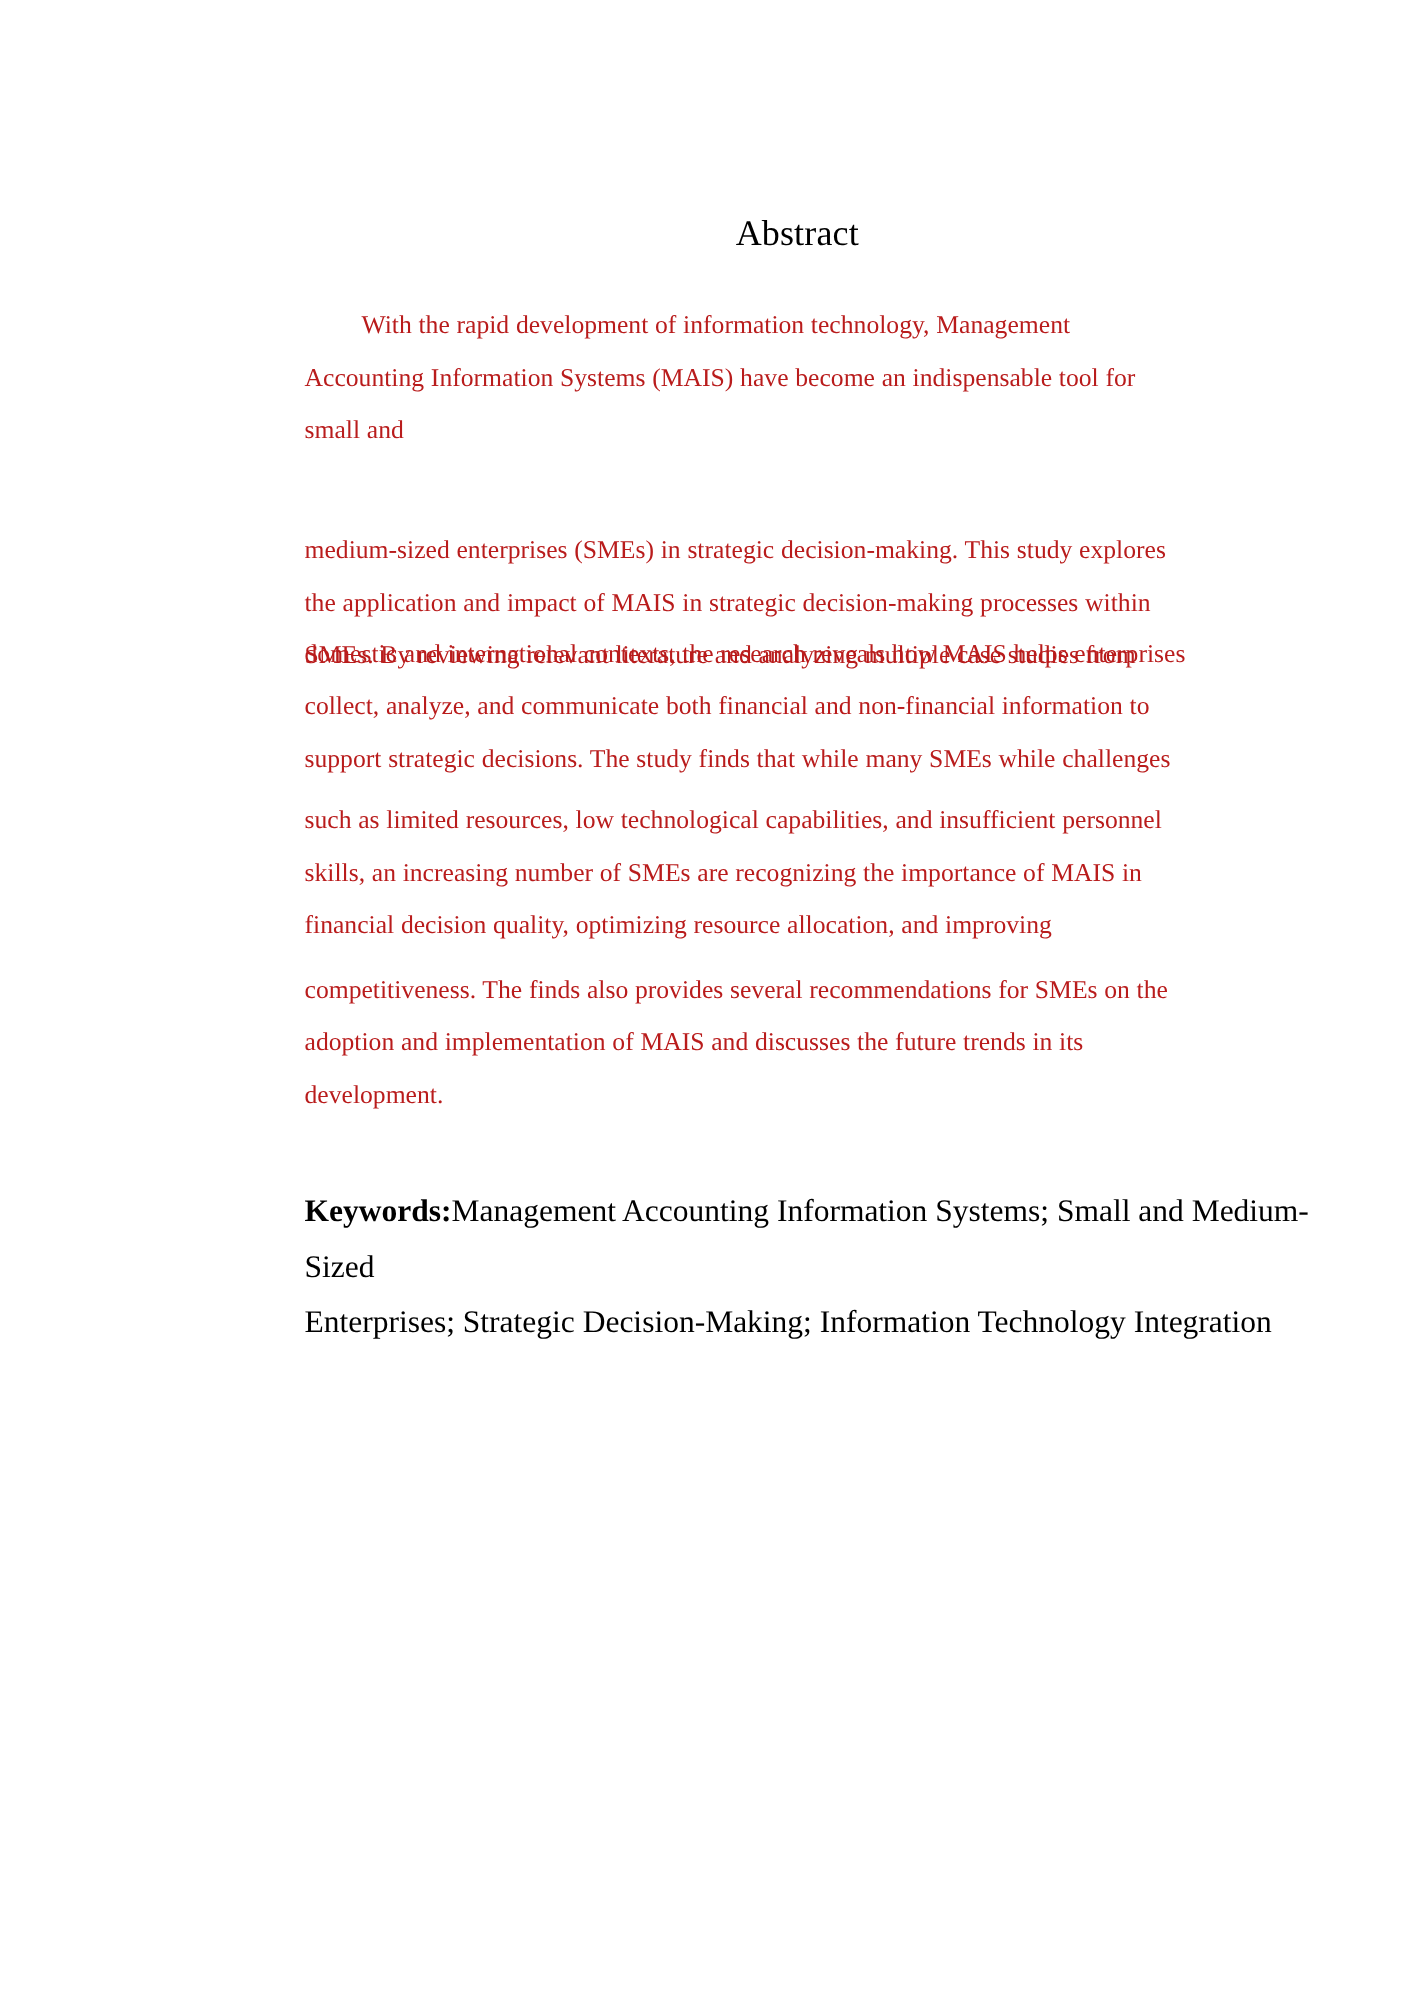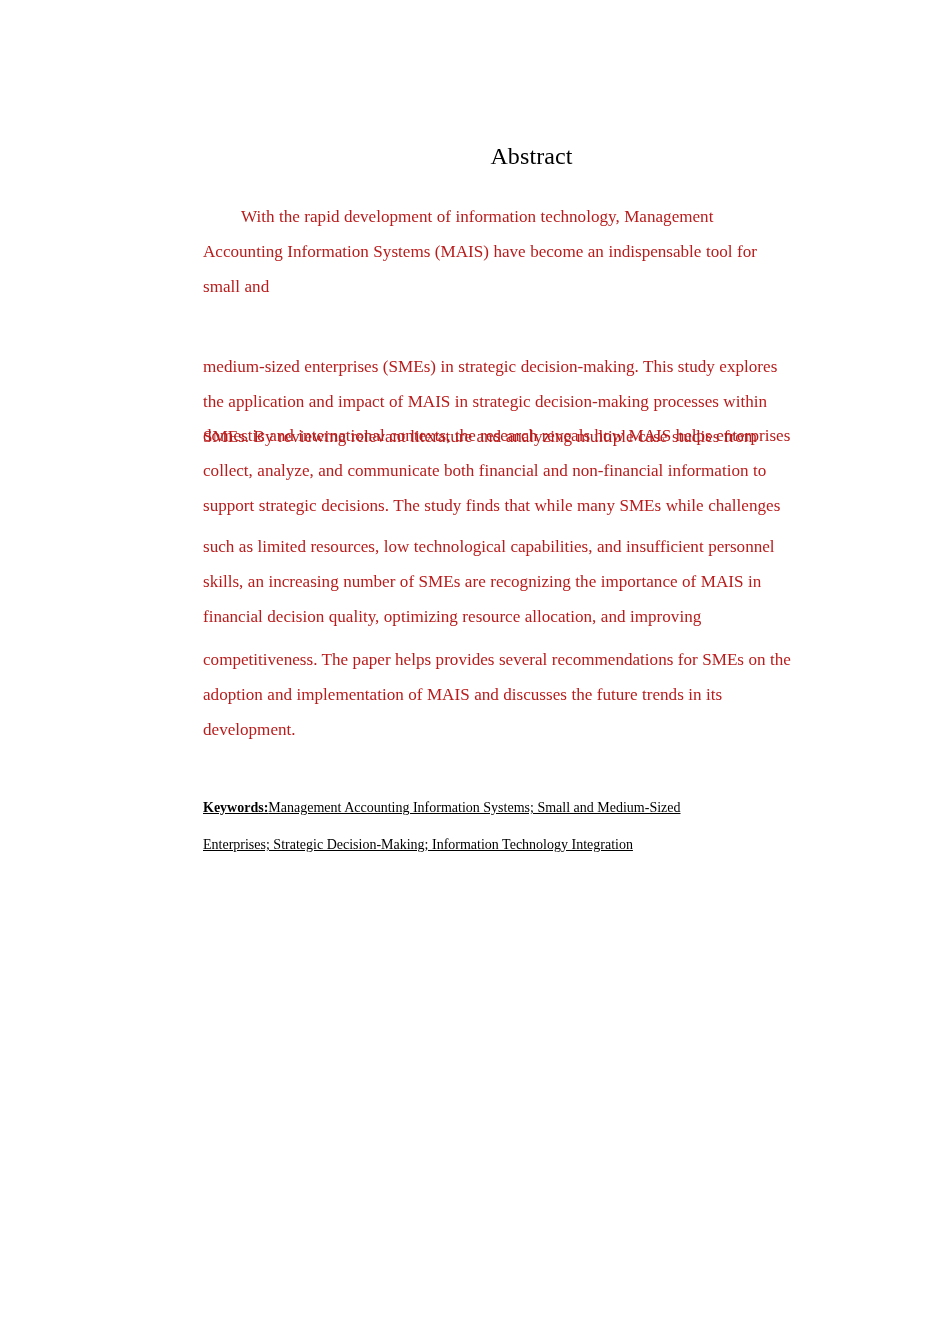--- a/index.html
+++ b/index.html
@@ -47,25 +47,24 @@
   .blk-1 { top: 199px; text-indent: 38px; }
   .blk-2 { top: 308px; margin-top: 41px; }
   .blk-3 { top: 418px; }
   .blk-4 { top: 529px; }
   .blk-5 { top: 642px; }
   .keywords-block {
     position: absolute;
     left: 143px;
     top: 789px;
     width: 680px;
-    font-size: 14px;
+    font-size: 21px;
     line-height: 37px;
     color: #000000;
     white-space: pre-wrap;
-    text-decoration: underline;
   }
   .kw-label {
     font-weight: 700;
   }
   .kw-body {
     font-weight: 400;
   }
 </style>
 </head>
 <body>
@@ -83,20 +82,20 @@
 SMEs. By reviewing relevant literature and analyzing multiple case studies from</div>
 
   <div class="body-block abstract-para blk-3">domestic and international contexts, the research reveals how MAIS helps enterprises
 collect, analyze, and communicate both financial and non-financial information to
 support strategic decisions. The study finds that while many SMEs while challenges</div>
 
   <div class="body-block abstract-para blk-4">such as limited resources, low technological capabilities, and insufficient personnel
 skills, an increasing number of SMEs are recognizing the importance of MAIS in
 financial decision quality, optimizing resource allocation, and improving</div>
 
-  <div class="body-block abstract-para blk-5">competitiveness. The paper helps provides several recommendations for SMEs on the
+  <div class="body-block abstract-para blk-5">competitiveness. The finds also provides several recommendations for SMEs on the
 adoption and implementation of MAIS and discusses the future trends in its
 development.</div>
 
   <div class="keywords-block"><span class="kw-label">Keywords:</span><span class="kw-body">Management Accounting Information Systems; Small and Medium-Sized
 Enterprises; Strategic Decision-Making; Information Technology Integration</span></div>
 
 </div>
 
 </body></html>

